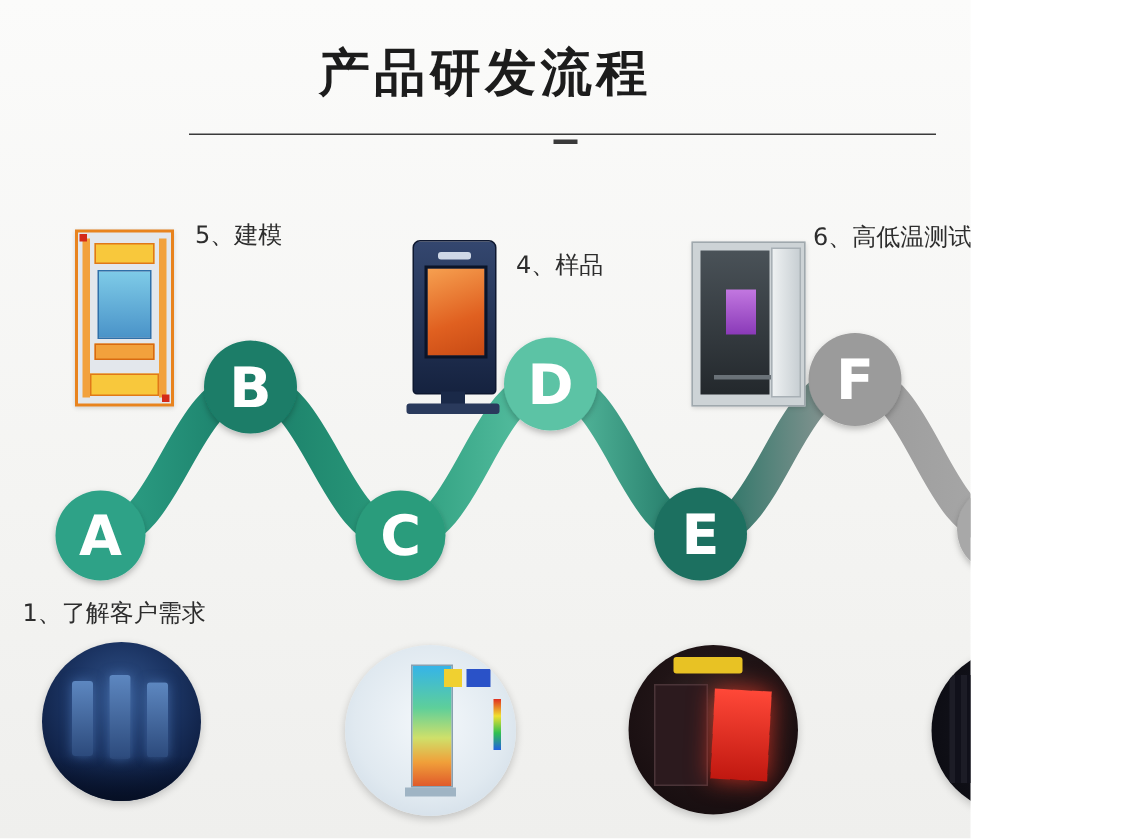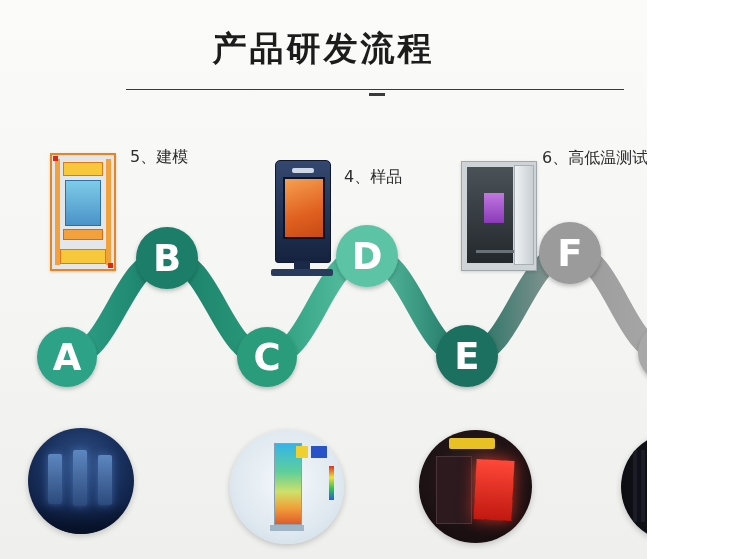--- a/index.html
+++ b/index.html
@@ -141,20 +141,21 @@
 
     <text class="node-letter" x="67" y="370">A</text>
     <text class="node-letter" x="167" y="271">B</text>
     <text class="node-letter" x="267" y="370">C</text>
     <text class="node-letter" x="367" y="269">D</text>
     <text class="node-letter" x="467" y="369">E</text>
     <text class="node-letter" x="570" y="266">F</text>
     <text class="node-letter" x="667" y="365">G</text>
   </svg>
 
+  <div class="step-label pos-1">1、了解客户需求</div>
   <div class="step-label pos-2">5、建模</div>
   <div class="step-label pos-4">4、样品</div>
   <div class="step-label pos-6">6、高低温测试</div>
 
   <div class="photo photo-modeling">
     <div class="pm-rail l"></div>
     <div class="pm-rail r"></div>
     <div class="pm-top"></div>
     <div class="pm-screen"></div>
     <div class="pm-mid"></div>

